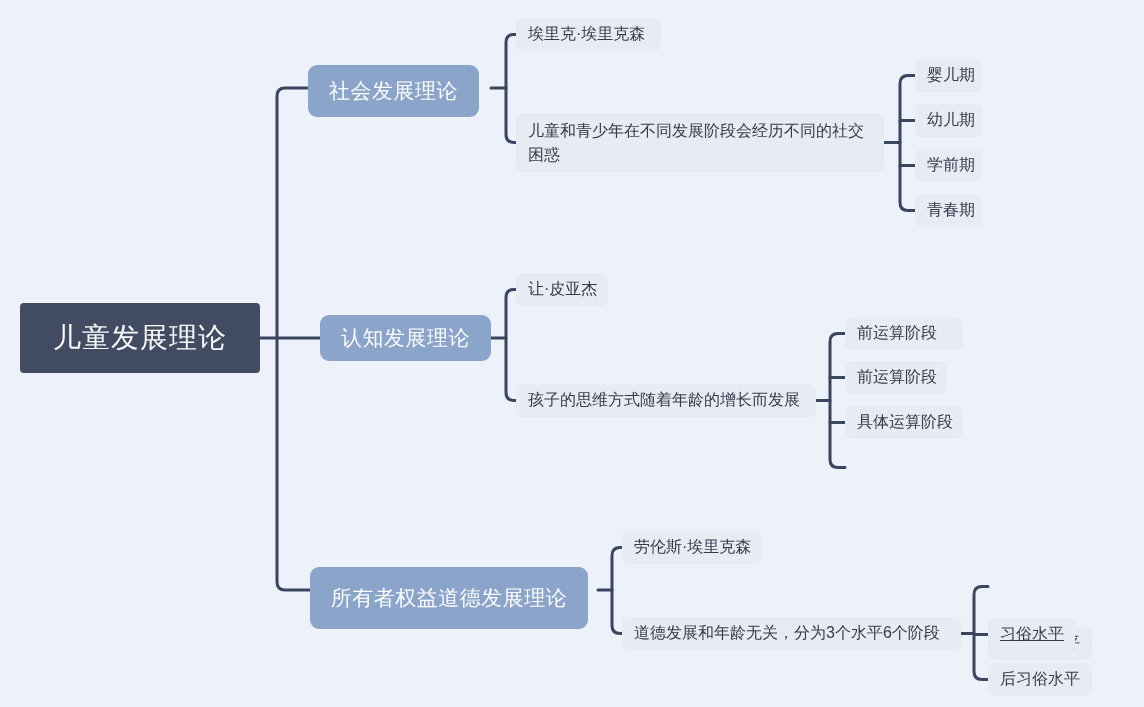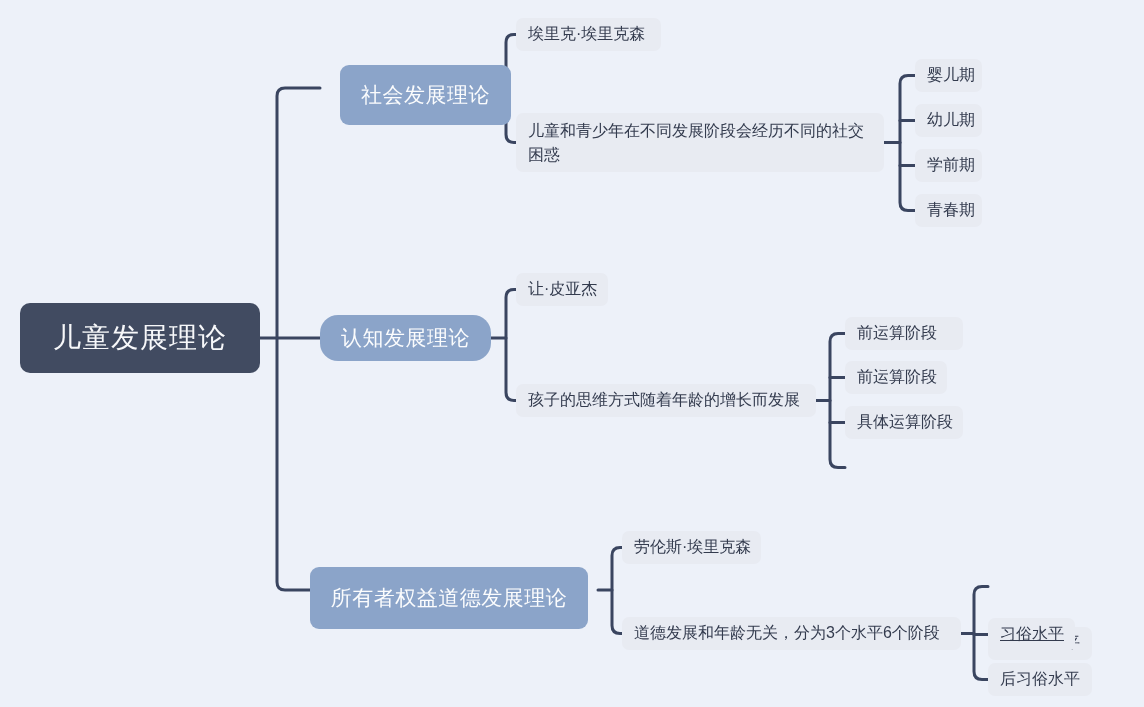--- a/index.html
+++ b/index.html
@@ -27,21 +27,21 @@
   .node {
     position: absolute;
     display: flex;
     align-items: center;
     white-space: nowrap;
     line-height: 1.3;
   }
   .node-root {
     background: var(--root-bg, #414b61);
     color: var(--root-text, #f7f8fa);
-    border-radius: 10px;
+    border-radius: 4px;
     justify-content: center;
     font-size: 28px;
     letter-spacing: 1px;
   }
   .node-branch {
     background: var(--branch-bg, #8ba4c9);
     color: var(--branch-text, #fbfcfd);
     border-radius: 9px;
     justify-content: center;
     font-size: 21px;
@@ -91,29 +91,29 @@
     <path d="M598,590 H612"></path>
     <path d="M622,547.5 H620 Q612,547.5 612,555.5 V625.5 Q612,633.5 620,633.5 H622"></path>
 
     <path d="M961,633.5 H974"></path>
     <path d="M988,586.5 H982 Q974,586.5 974,594.5 V671.5 Q974,679.5 982,679.5 H988"></path>
     <path d="M974,634.5 H988"></path>
   </svg>
 
   <div class="node node-root" style="left:20px; top:303px; width:240px; height:70px;">儿童发展理论</div>
 
-  <div class="node node-branch" style="left:340px; top:65px; width:171px; height:60px;">社会发展理论</div>
+  <div class="node node-branch" style="left:308px; top:65px; width:171px; height:52px;">社会发展理论</div>
   <div class="node node-child" style="left:516px; top:18px; width:145px; height:33px;">埃里克·埃里克森</div>
   <div class="node node-child wrap" style="left:516px; top:113px; width:368px; height:59px;">儿童和青少年在不同发展阶段会经历不同的社交困惑</div>
   <div class="node node-child" style="left:915px; top:59px; width:67px; height:33px;">婴儿期</div>
   <div class="node node-child" style="left:915px; top:104px; width:67px; height:33px;">幼儿期</div>
   <div class="node node-child" style="left:915px; top:149px; width:67px; height:33px;">学前期</div>
   <div class="node node-child" style="left:915px; top:194px; width:67px; height:33px;">青春期</div>
 
-  <div class="node node-branch" style="left:320px; top:315px; width:171px; height:46px;border-radius:18px;">认知发展理论</div>
+  <div class="node node-branch" style="left:320px; top:315px; width:171px; height:46px;">认知发展理论</div>
   <div class="node node-child" style="left:516px; top:273px; width:92px; height:33px;">让·皮亚杰</div>
   <div class="node node-child" style="left:516px; top:384px; width:300px; height:33px;">孩子的思维方式随着年龄的增长而发展</div>
   <div class="node node-child" style="left:845px; top:317px; width:118px; height:33px;">前运算阶段</div>
   <div class="node node-child" style="left:845px; top:361px; width:102px; height:33px;">前运算阶段</div>
   <div class="node node-child" style="left:845px; top:406px; width:118px; height:33px;">具体运算阶段</div>
 
   <div class="node node-branch" style="left:310px; top:567px; width:278px; height:62px;">所有者权益道德发展理论</div>
   <div class="node node-child" style="left:622px; top:531px; width:139px; height:33px;">劳伦斯·埃里克森</div>
   <div class="node node-child" style="left:622px; top:617px; width:339px; height:33px;">道德发展和年龄无关，分为3个水平6个阶段</div>
   <div class="node node-child" style="left:988px; top:598px; width:104px; height:33px;margin-top:29px;">前习俗水平</div>

